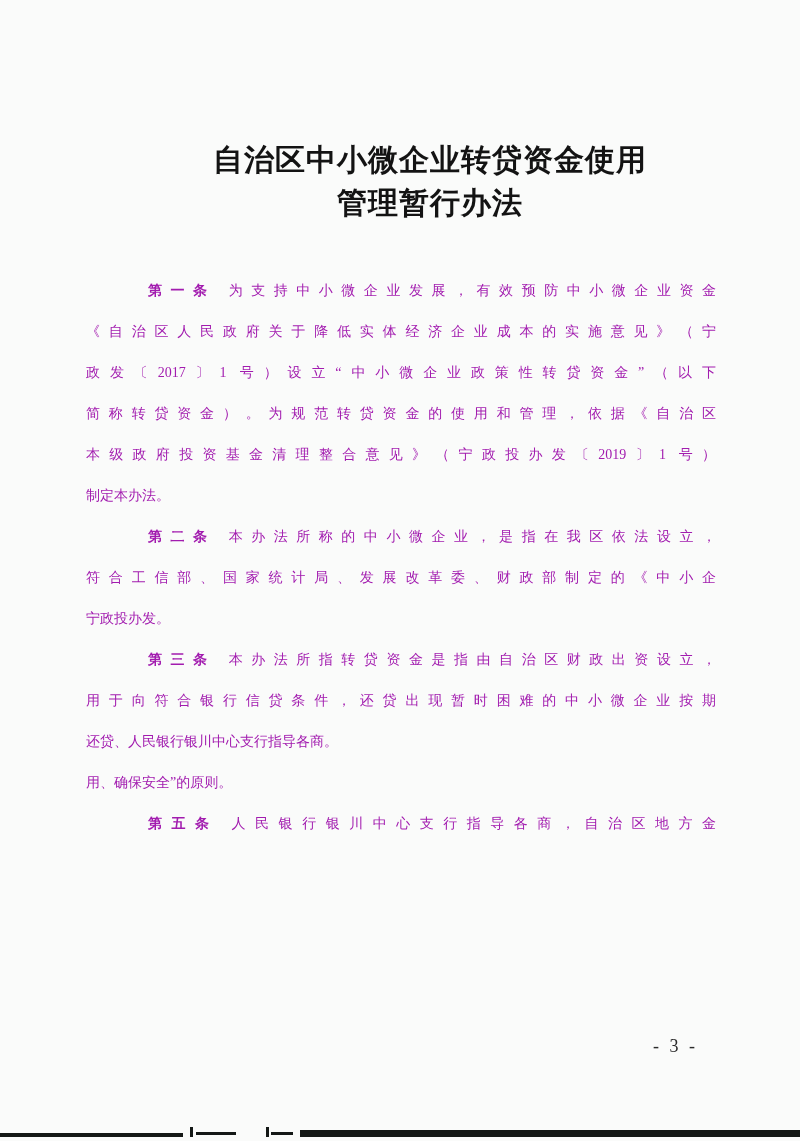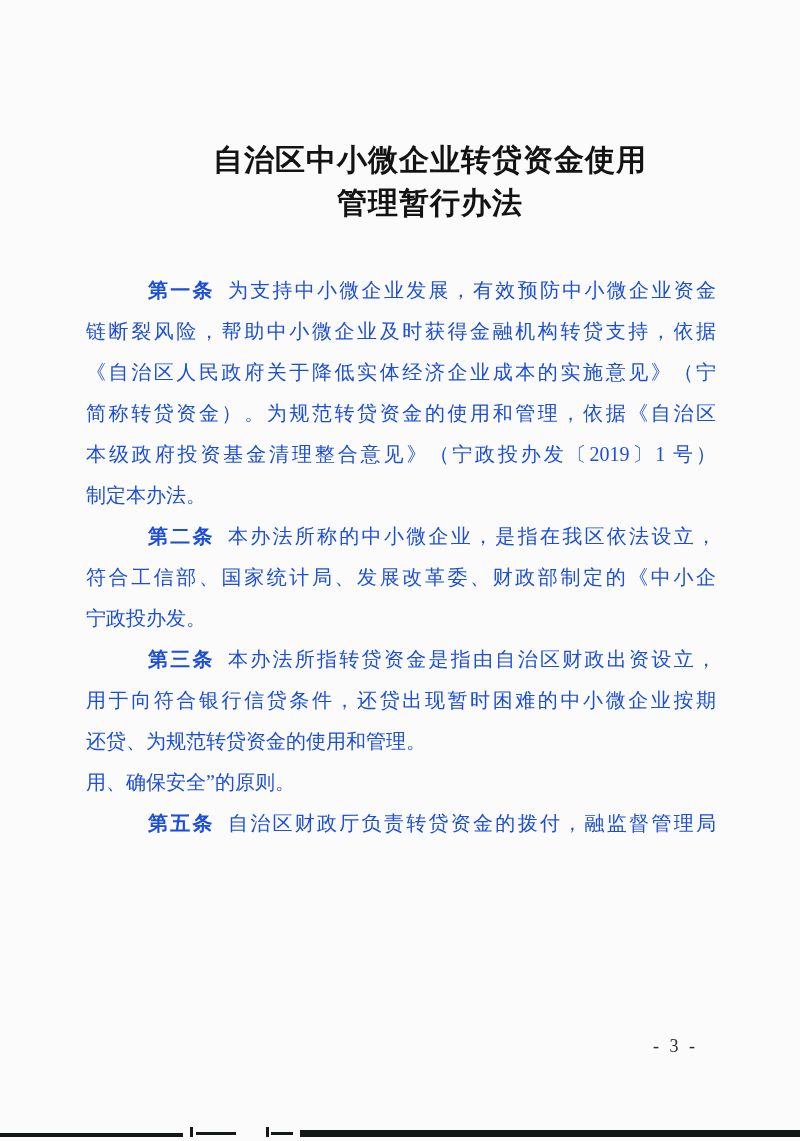--- a/index.html
+++ b/index.html
@@ -21,23 +21,23 @@
     font-weight: bold;
     font-size: 30px;
     line-height: 43px;
     letter-spacing: 1px;
     color: #131313;
   }
 
   .doc-body {
     margin: 46px 8px 0 86px;
     width: 630px;
-    font-size: 20px;
+    font-size: 14px;
     line-height: 41px;
-    color: #1d4ed8;
+    color: #a21caf;
   }
   .para { margin: 0; }
   .bline { height: 41px; overflow: hidden; }
   .bline.full { text-align: justify; text-align-last: justify; }
   .bline.first { text-indent: 62px; }
   .art-num { font-weight: bold; margin-right: 13px; }
 
   .pagenum {
     position: absolute;
     top: 1036px; left: 653px;
@@ -63,45 +63,45 @@
 
   <div class="doc-title">
     <div>自治区中小微企业转贷资金使用</div>
     <div>管理暂行办法</div>
   </div>
 
   <div class="doc-body">
 
     <div class="para">
       <div class="bline full first"><b class="art-num">第一条</b><span>为支持中小微企业发展，有效预防中小微企业资金</span></div>
-      <div class="bline full">链断裂风险，帮助中小微企业及时获得金融机构转贷支持，依据</div>
       <div class="bline full">《自治区人民政府关于降低实体经济企业成本的实施意见》（宁</div>
+      <div class="bline full">政发〔2017〕1 号）设立“中小微企业政策性转贷资金”（以下</div>
       <div class="bline full">简称转贷资金）。为规范转贷资金的使用和管理，依据《自治区</div>
       <div class="bline full">本级政府投资基金清理整合意见》（宁政投办发〔2019〕1 号）</div>
       <div class="bline">制定本办法。</div>
     </div>
 
     <div class="para">
       <div class="bline full first"><b class="art-num">第二条</b><span>本办法所称的中小微企业，是指在我区依法设立，</span></div>
       <div class="bline full">符合工信部、国家统计局、发展改革委、财政部制定的《中小企</div>
       <div class="bline">宁政投办发。</div>
     </div>
 
     <div class="para">
       <div class="bline full first"><b class="art-num">第三条</b><span>本办法所指转贷资金是指由自治区财政出资设立，</span></div>
       <div class="bline full">用于向符合银行信贷条件，还贷出现暂时困难的中小微企业按期</div>
-      <div class="bline">还贷、为规范转贷资金的使用和管理。</div>
+      <div class="bline">还贷、人民银行银川中心支行指导各商。</div>
     </div>
 
     <div class="para">
       <div class="bline">用、确保安全”的原则。</div>
     </div>
 
     <div class="para">
-      <div class="bline full first"><b class="art-num">第五条</b><span>自治区财政厅负责转贷资金的拨付，融监督管理局</span></div>
+      <div class="bline full first"><b class="art-num">第五条</b><span>人民银行银川中心支行指导各商，自治区地方金</span></div>
     </div>
 
   </div>
 
   <div class="pagenum">- 3 -</div>
 
   <div class="edge edge-a"></div>
   <div class="edge edge-t1"></div>
   <div class="edge edge-b"></div>
   <div class="edge edge-t2"></div>

